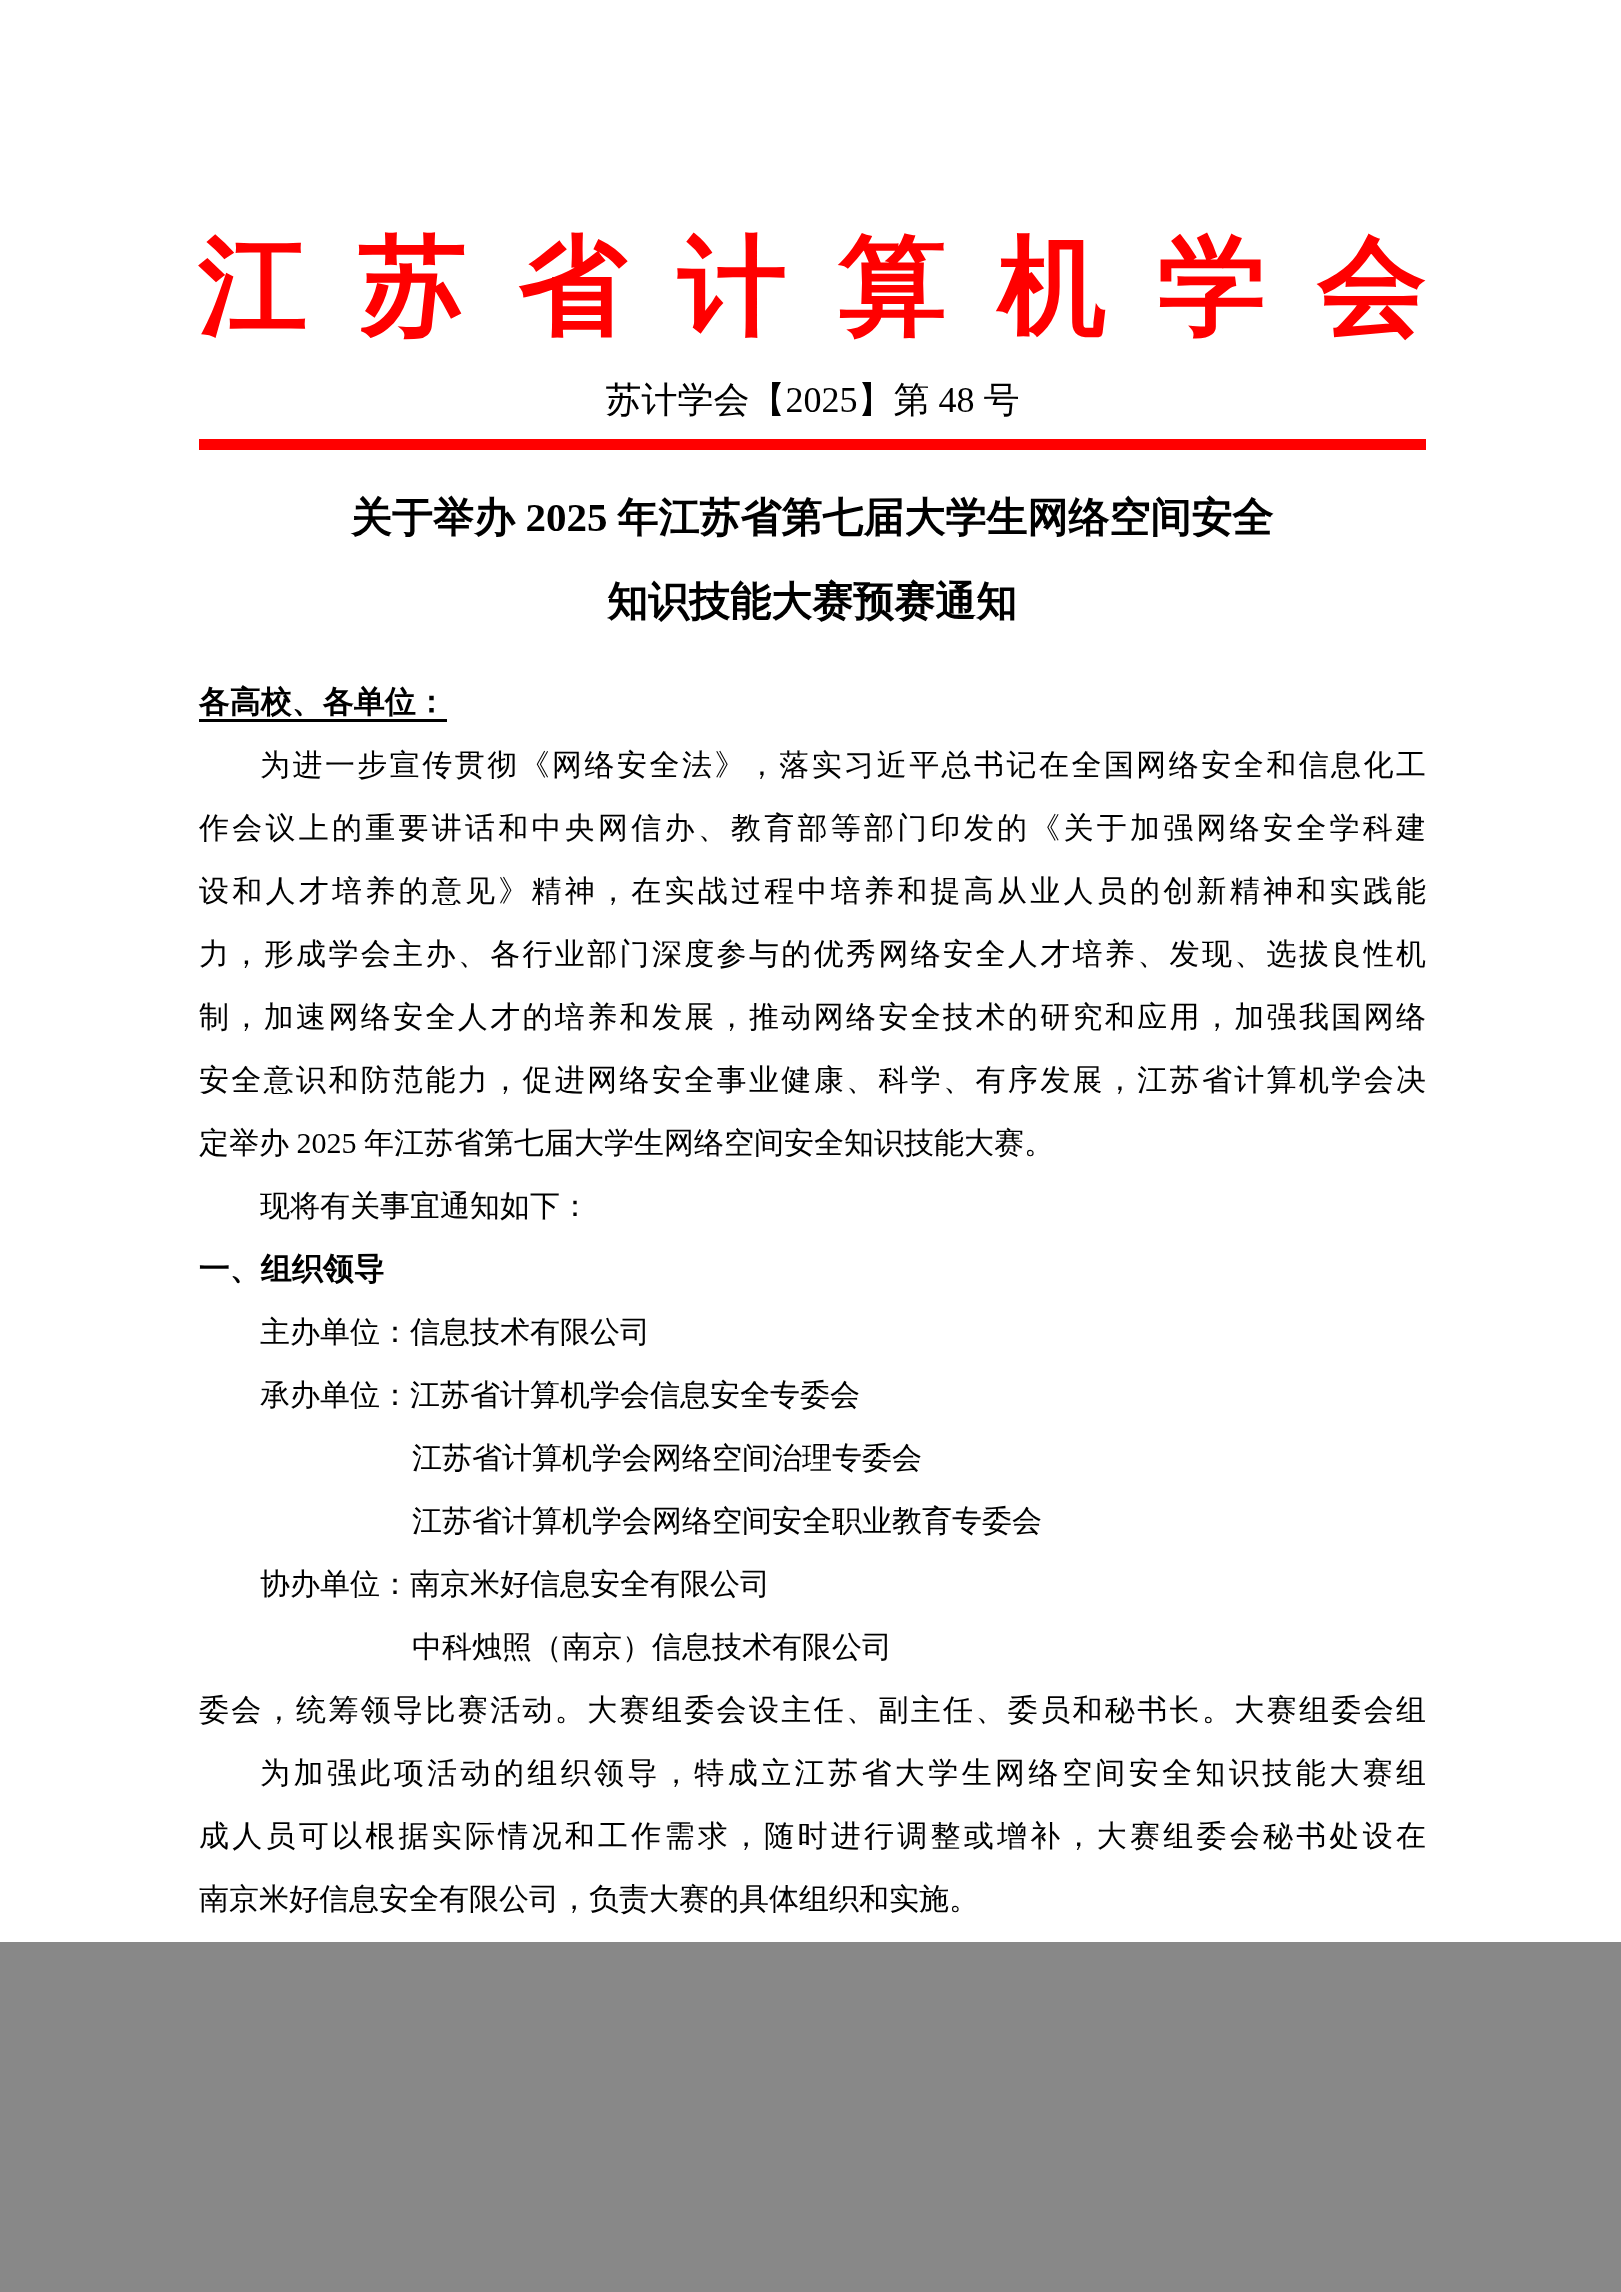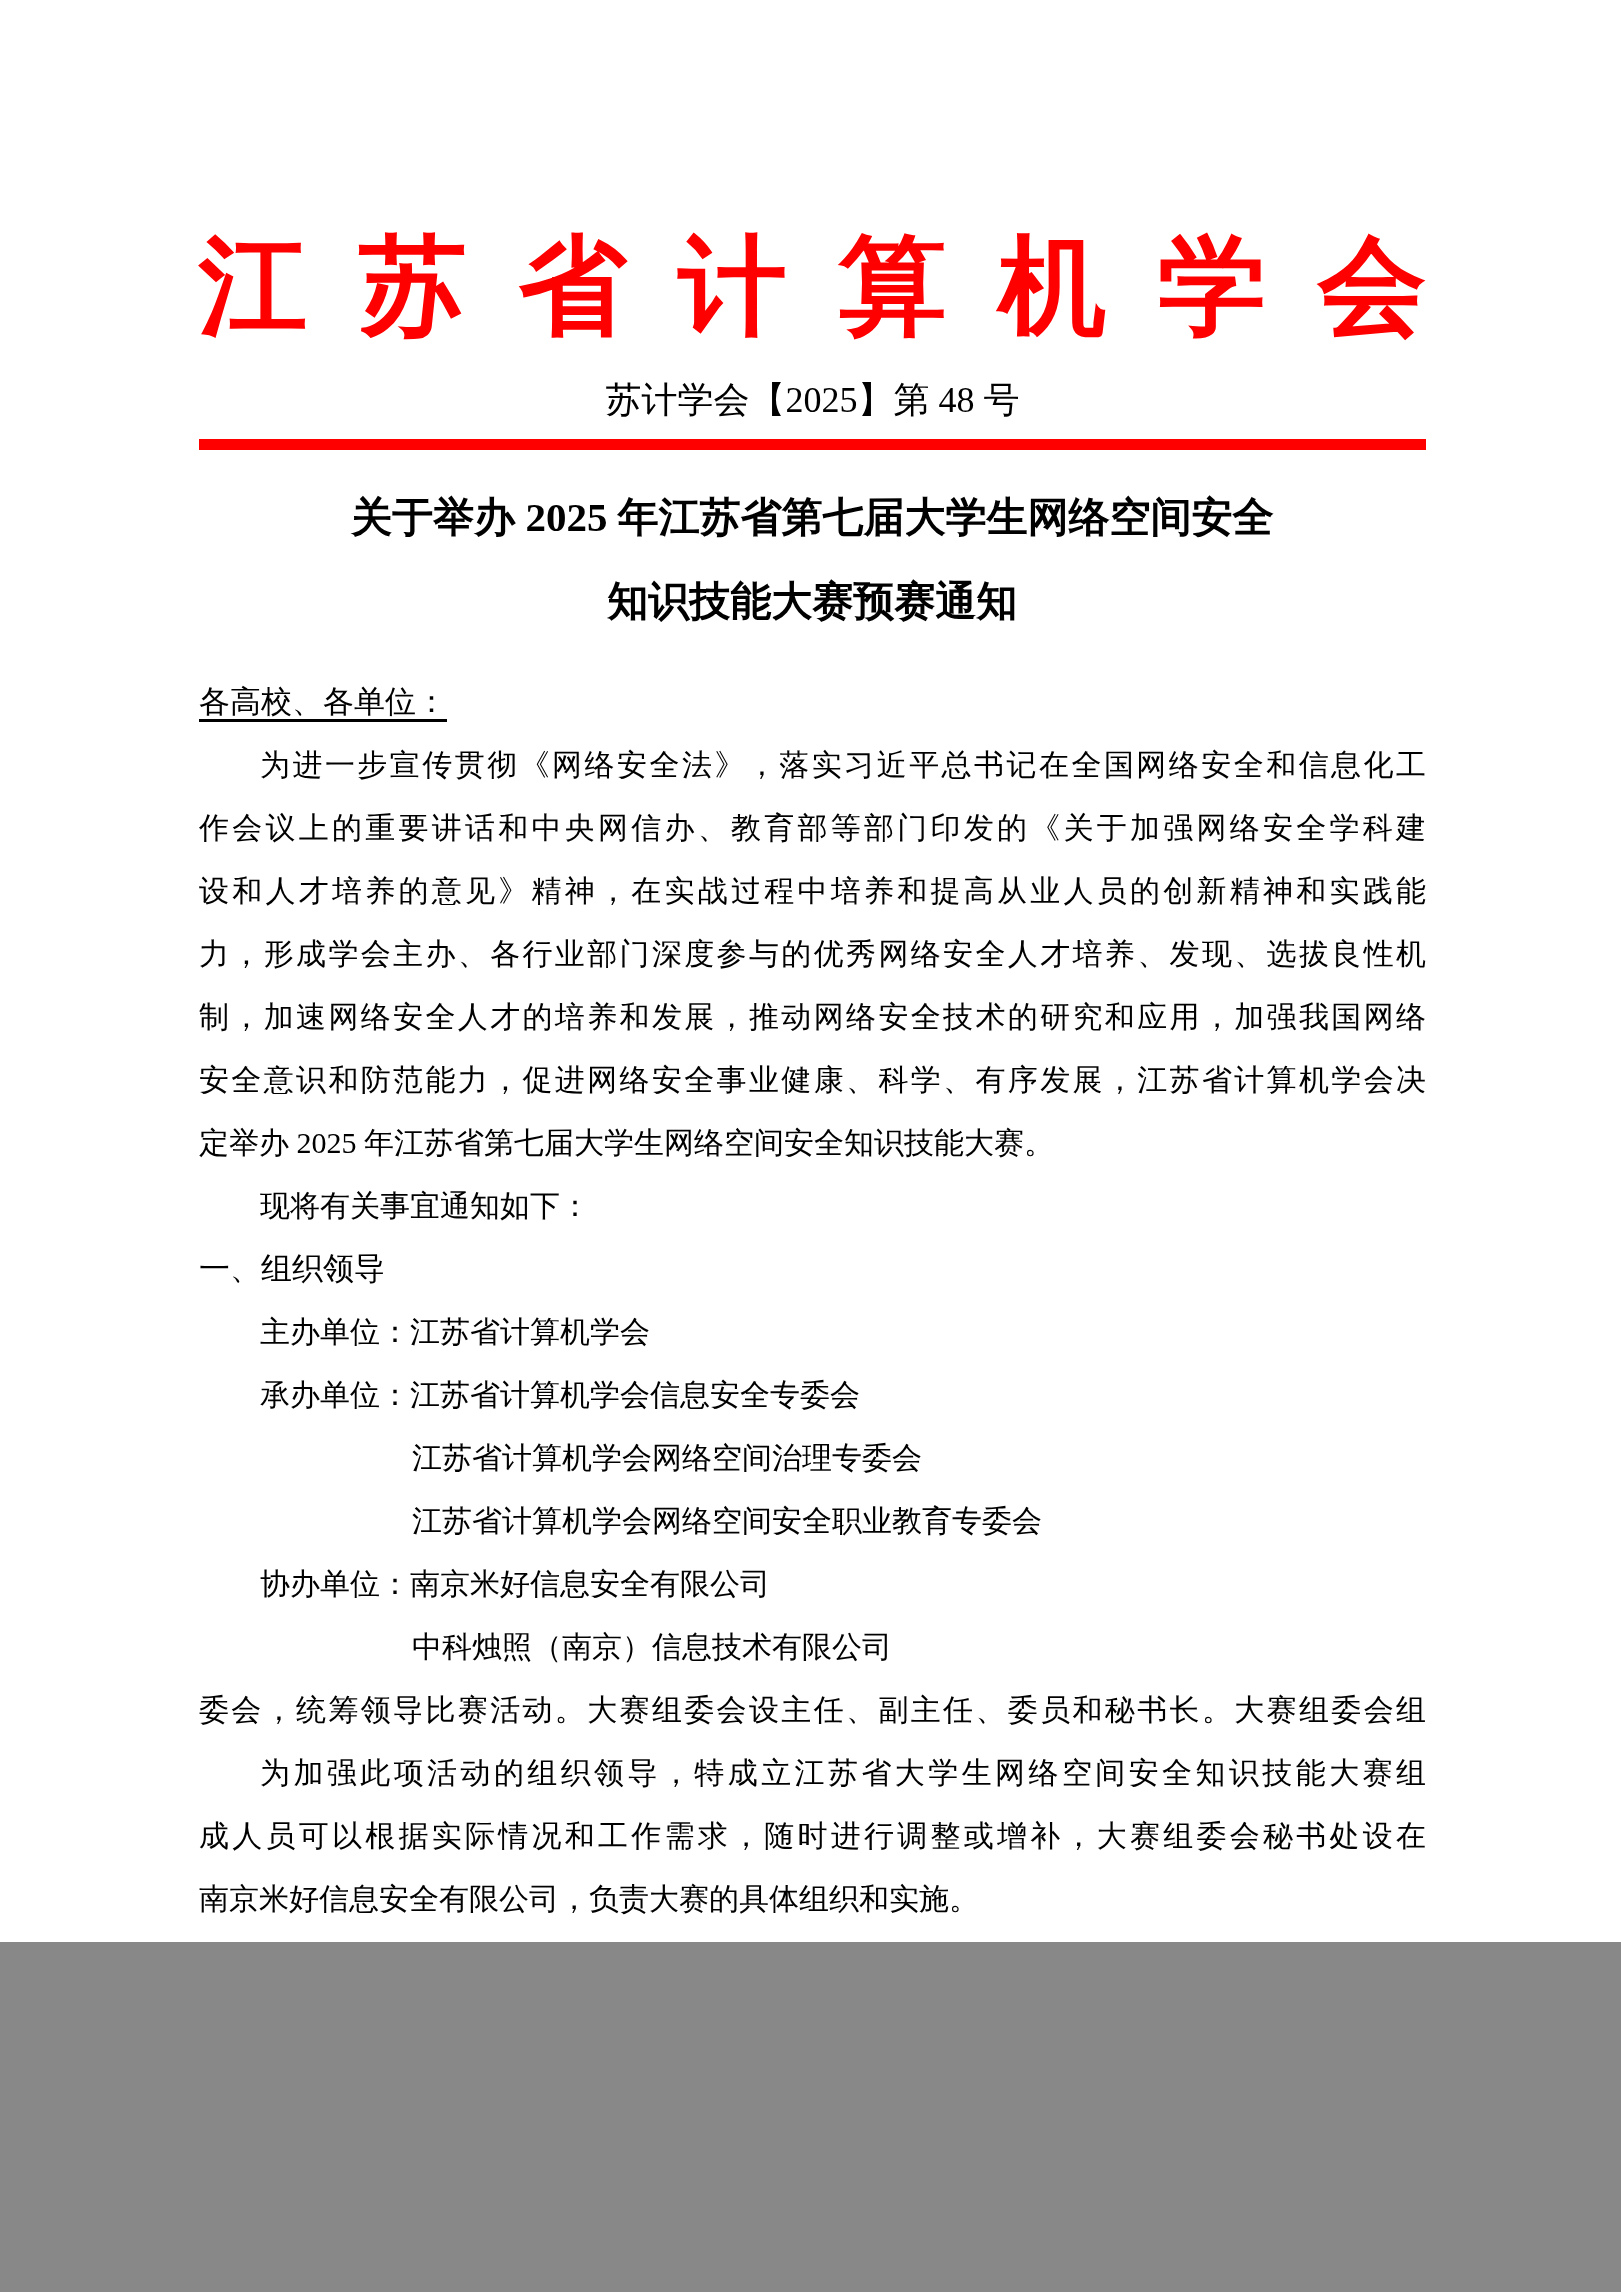--- a/index.html
+++ b/index.html
@@ -63,21 +63,21 @@
   .ln.just{
     white-space:normal;
     text-align:justify;
     text-align-last:justify;
     overflow:hidden;
   }
   .ln.ind{text-indent:61px;}
   .ln.ind7{padding-left:213px;}
   .ln.b{
     font-family:"Liberation Sans","DejaVu Sans",sans-serif;
-    font-weight:normal;
+    font-weight:bold;
     font-size:31px;
   }
   .ln.u{
     text-decoration:underline;
     text-decoration-thickness:2.9px;
     text-underline-offset:6.9px;
   }
 </style>
 </head>
 <body>
@@ -97,21 +97,21 @@
     <div class="ln b u">各高校、各单位：</div>
     <div class="ln ind just">为进一步宣传贯彻《网络安全法》，落实习近平总书记在全国网络安全和信息化工</div>
     <div class="ln just">作会议上的重要讲话和中央网信办、教育部等部门印发的《关于加强网络安全学科建</div>
     <div class="ln just">设和人才培养的意见》精神，在实战过程中培养和提高从业人员的创新精神和实践能</div>
     <div class="ln just">力，形成学会主办、各行业部门深度参与的优秀网络安全人才培养、发现、选拔良性机</div>
     <div class="ln just">制，加速网络安全人才的培养和发展，推动网络安全技术的研究和应用，加强我国网络</div>
     <div class="ln just">安全意识和防范能力，促进网络安全事业健康、科学、有序发展，江苏省计算机学会决</div>
     <div class="ln">定举办 2025 年江苏省第七届大学生网络空间安全知识技能大赛。</div>
     <div class="ln ind">现将有关事宜通知如下：</div>
     <div class="ln b">一、组织领导</div>
-    <div class="ln ind">主办单位：江苏省计算机学会</div>
+    <div class="ln ind">主办单位：信息技术有限公司</div>
     <div class="ln ind">承办单位：江苏省计算机学会信息安全专委会</div>
     <div class="ln ind7">江苏省计算机学会网络空间治理专委会</div>
     <div class="ln ind7">江苏省计算机学会网络空间安全职业教育专委会</div>
     <div class="ln ind">协办单位：南京米好信息安全有限公司</div>
     <div class="ln ind7">中科烛照（南京）信息技术有限公司</div>
     <div class="ln just">委会，统筹领导比赛活动。大赛组委会设主任、副主任、委员和秘书长。大赛组委会组</div>
     <div class="ln ind just">为加强此项活动的组织领导，特成立江苏省大学生网络空间安全知识技能大赛组</div>
     <div class="ln just">成人员可以根据实际情况和工作需求，随时进行调整或增补，大赛组委会秘书处设在</div>
     <div class="ln">南京米好信息安全有限公司，负责大赛的具体组织和实施。</div>
     <div class="ln b">二、参赛说明</div>

